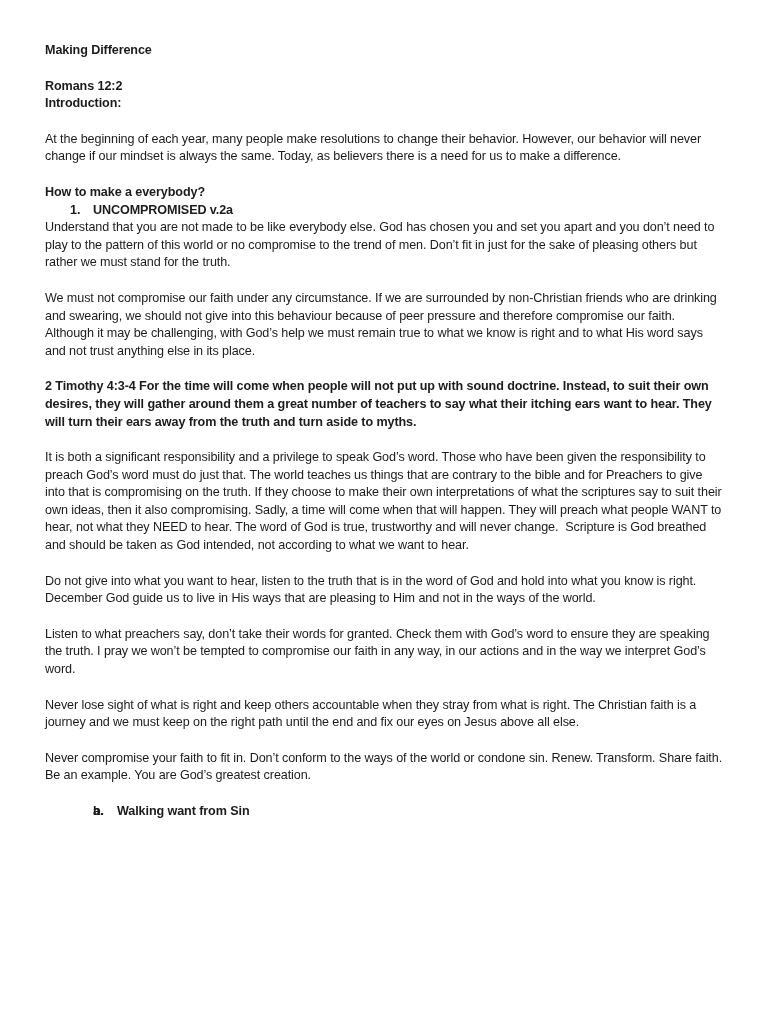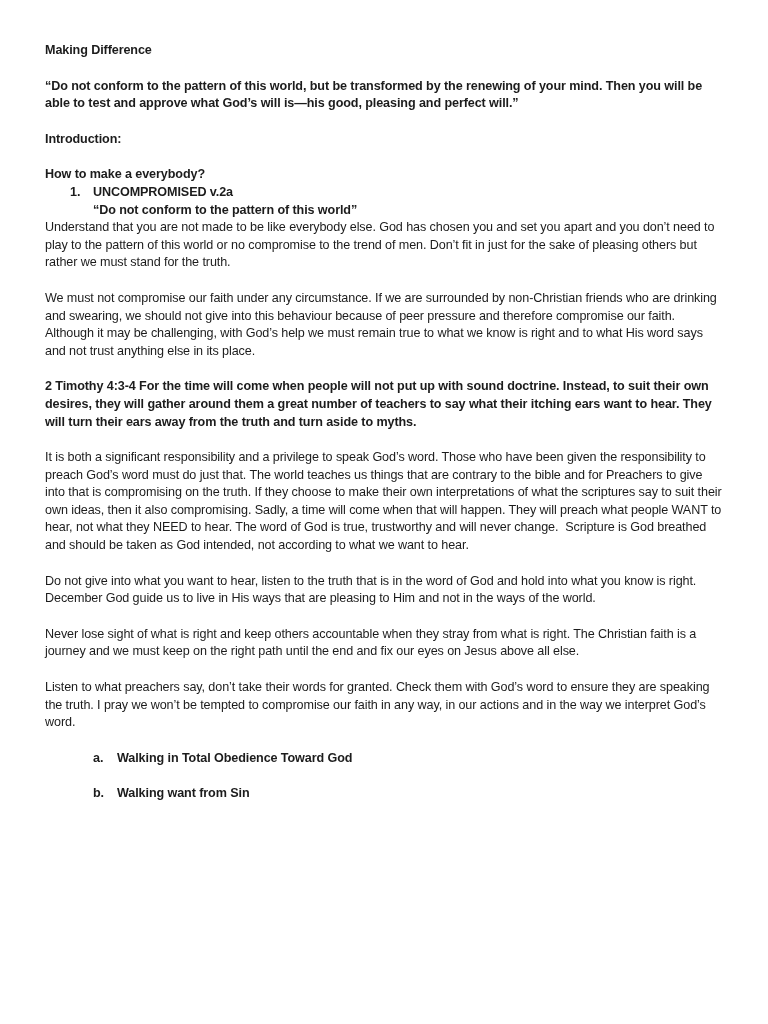--- a/index.html
+++ b/index.html
@@ -43,28 +43,29 @@
   .para.ind2 { padding-left: 72px; }
   .para.ind1 > .marker { position: absolute; left: 25px; top: 0; }
   .para.ind2 > .marker { position: absolute; left: 48px; top: 0; }
 </style>
 </head>
 <body>
 
 <div class="doc-page">
   <div class="doc-body">
       <p class="para b sp"><span>Making Difference</span></p>
-      <p class="para b sp"><span>“Do not conform to the pattern of this world, but be transformed by the renewing of your mind. Then you will be able to test and approve what God’s will is—his good, pleasing and perfect will.”</span></p>
+      <p class="para b"><span>Romans 12:2</span></p>
       <p class="para b sp"><span>Introduction:</span></p>
+      <p class="para sp"><span>At the beginning of each year, many people make resolutions to change their behavior. However, our behavior will never change if our mindset is always the same. Today, as believers there is a need for us to make a difference.</span></p>
       <p class="para b"><span>How to make a everybody?</span></p>
       <p class="para b ind1"><span class="marker">1.</span><span>UNCOMPROMISED v.2a</span></p>
-      <p class="para b ind1"><span>“Do not conform to the pattern of this world”</span></p>
       <p class="para sp"><span>Understand that you are not made to be like everybody else. God has chosen you and set you apart and you don’t need to play to the pattern of this world or no compromise to the trend of men. Don’t fit in just for the sake of pleasing others but rather we must stand for the truth.</span></p>
       <p class="para sp"><span>We must not compromise our faith under any circumstance. If we are surrounded by non-Christian friends who are drinking and swearing, we should not give into this behaviour because of peer pressure and therefore compromise our faith. Although it may be challenging, with God’s help we must remain true to what we know is right and to what His word says and not trust anything else in its place.</span></p>
       <p class="para b sp"><span>2 Timothy 4:3-4 For the time will come when people will not put up with sound doctrine. Instead, to suit their own desires, they will gather around them a great number of teachers to say what their itching ears want to hear. They will turn their ears away from the truth and turn aside to myths.</span></p>
       <p class="para sp"><span>It is both a significant responsibility and a privilege to speak God’s word. Those who have been given the responsibility to preach God’s word must do just that. The world teaches us things that are contrary to the bible and for Preachers to give into that is compromising on the truth. If they choose to make their own interpretations of what the scriptures say to suit their own ideas, then it also compromising. Sadly, a time will come when that will happen. They will preach what people WANT to hear, not what they NEED to hear. The word of God is true, trustworthy and will never change.  Scripture is God breathed and should be taken as God intended, not according to what we want to hear.</span></p>
       <p class="para sp"><span>Do not give into what you want to hear, listen to the truth that is in the word of God and hold into what you know is right. December God guide us to live in His ways that are pleasing to Him and not in the ways of the world.</span></p>
+      <p class="para sp"><span>Listen to what preachers say, don’t take their words for granted. Check them with God’s word to ensure they are speaking the truth. I pray we won’t be tempted to compromise our faith in any way, in our actions and in the way we interpret God’s word.</span></p>
       <p class="para sp"><span>Never lose sight of what is right and keep others accountable when they stray from what is right. The Christian faith is a journey and we must keep on the right path until the end and fix our eyes on Jesus above all else.</span></p>
-      <p class="para sp"><span>Listen to what preachers say, don’t take their words for granted. Check them with God’s word to ensure they are speaking the truth. I pray we won’t be tempted to compromise our faith in any way, in our actions and in the way we interpret God’s word.</span></p>
-      <p class="para b sp ind2"><span class="marker">a.</span><span>Walking in Total Obedience Toward God</span></p>
+      <p class="para sp"><span>Never compromise your faith to fit in. Don’t conform to the ways of the world or condone sin. Renew. Transform. Share faith. Be an example. You are God’s greatest creation.</span></p>
+      <p class="para b sp ind2"><span class="marker">a.</span></p>
       <p class="para b ind2"><span class="marker">b.</span><span>Walking want from Sin</span></p>
     </div>
 </div>
 
 </body></html>

